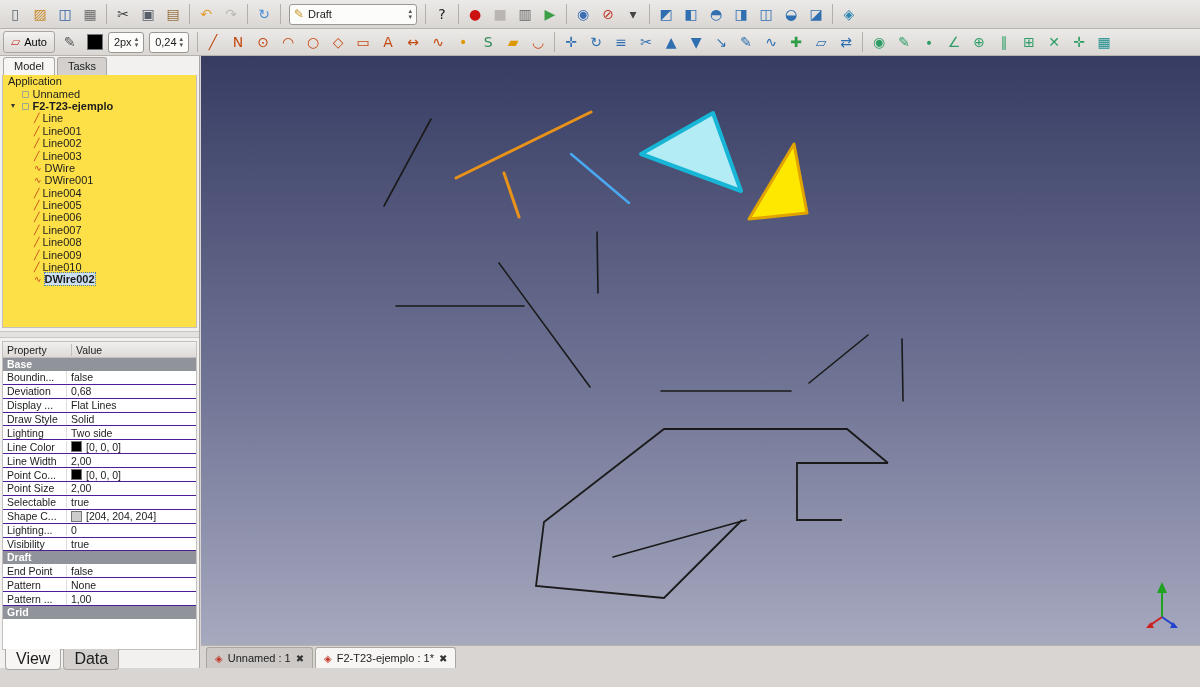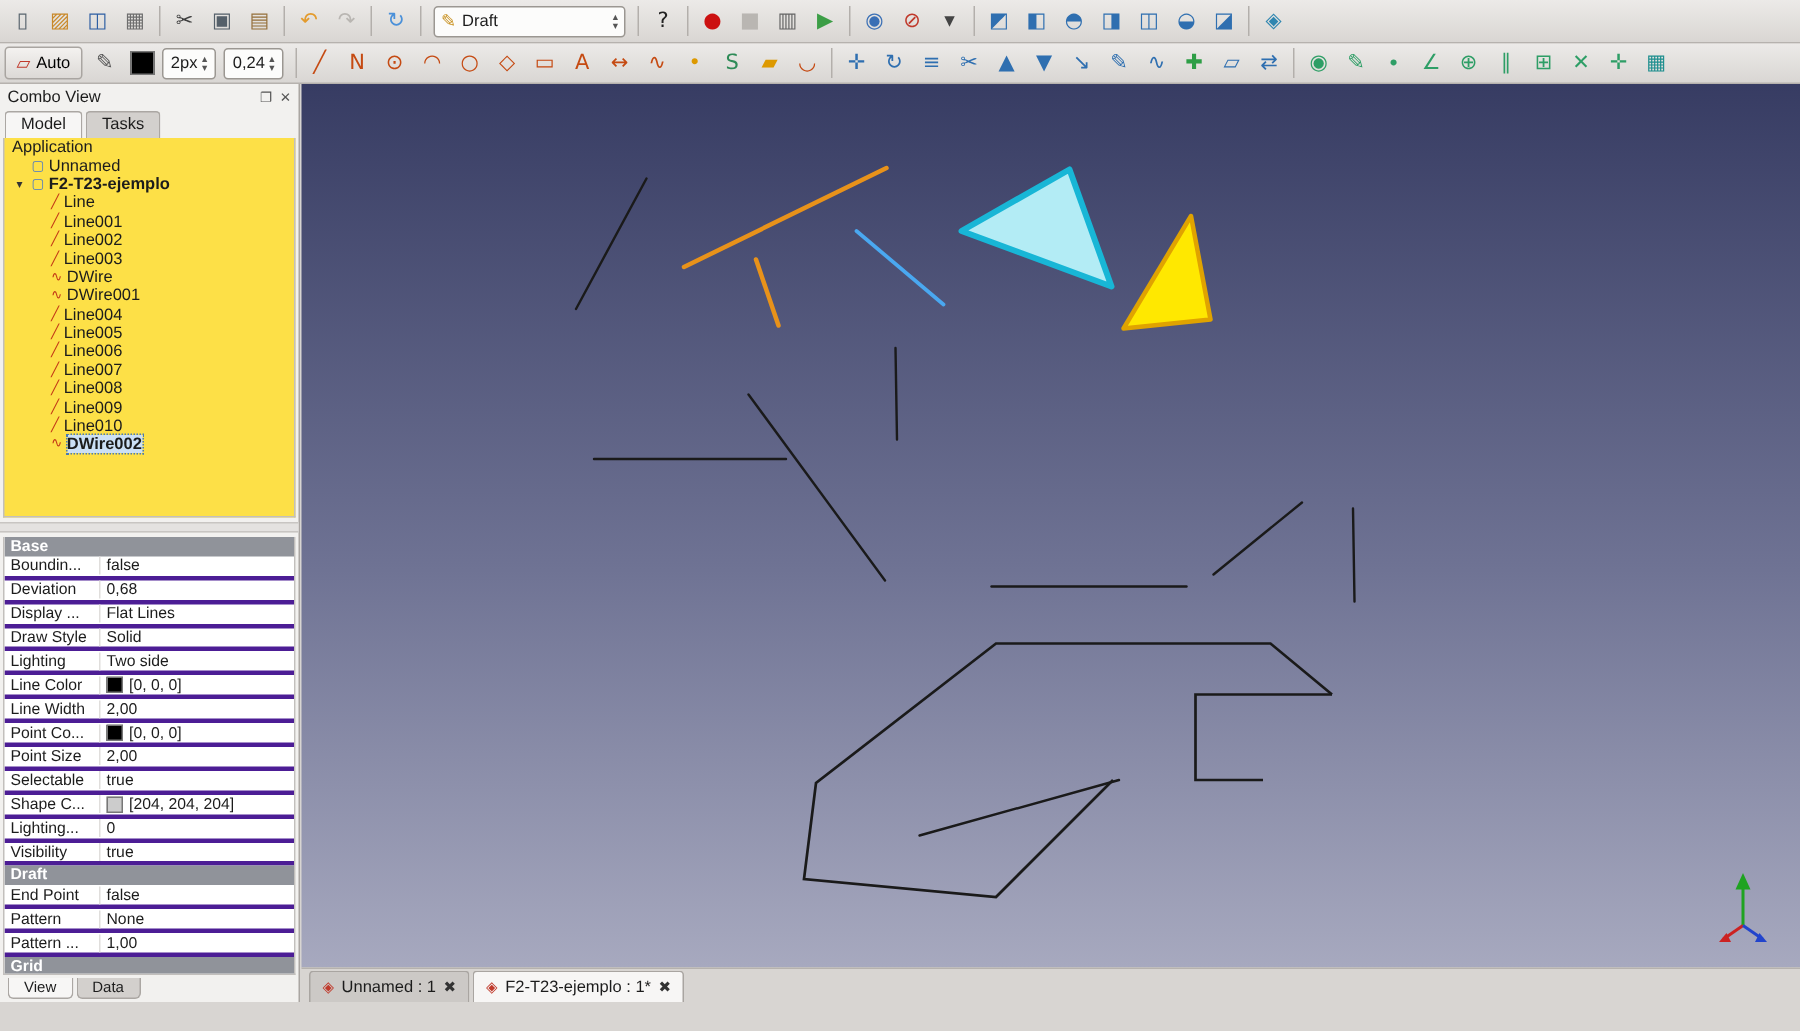--- a/index.html
+++ b/index.html
@@ -31,27 +31,27 @@
   .tree-row{display:flex;align-items:center;height:12.4px;white-space:nowrap}
   .tree-row.bold{font-weight:bold}
   .tree-row.selected .tree-label{background:#cce0f5;outline:1px dotted #4a7ab5;font-weight:bold}
   .tree-icon{font-family:"DejaVu Sans",sans-serif;font-size:9px;margin-right:3px}
   .expander{font-size:8px;color:#333;width:10px;margin-left:-10px;font-family:"DejaVu Sans",sans-serif}
   .splitter{height:5px;background:#e4e2e0;border-top:1px solid #c8c5c2;border-bottom:1px solid #c8c5c2;margin:3px 0}
   .prop-header{display:flex;height:15px;background:linear-gradient(#f1efee,#dddad7);border:1px solid #c2bfbc;margin:0 2px;font-size:10.5px;align-items:center}
   .prop-header .ph1{width:64px;border-right:1px solid #c2bfbc;padding-left:4px}
   .prop-header .ph2{padding-left:4px}
   .prop-body{margin:0 2px;background:#fff;border:1px solid #c2bfbc;border-top:none;flex:1;overflow:hidden;font-size:10.5px}
-  .prop-row{display:flex;height:12.9px;border-bottom:3px solid #4c1d95;align-items:center}
+  .prop-row{display:flex;height:12.9px;border-bottom:1px solid #4c1d95;align-items:center}
   .prop-name{width:64px;border-right:1px solid #e0dedc;padding-left:4px;overflow:hidden;white-space:nowrap;box-sizing:border-box}
   .prop-val{flex:1;padding-left:4px;display:flex;align-items:center;overflow:hidden;white-space:nowrap}
   .prop-group{height:12.9px;background:#90939a;color:#fff;font-weight:bold;padding-left:4px;line-height:12.9px}
   .swatch{width:9px;height:9px;border:1px solid #777;margin-right:4px;display:inline-block}
   .bottom-tabs{display:flex;align-items:center;height:18px;padding-left:5px}
-  .btab{padding:1px 10px;border:1px solid #aba7a3;border-top:none;background:#d3d0cd;border-radius:0 0 4px 4px;font-size:10px;margin-right:2px}
+  .btab{padding:1px 10px;border:1px solid #aba7a3;border-top:none;background:#d3d0cd;border-radius:0 0 4px 4px;font-size:16px;margin-right:2px}
   .btab.active{background:#f7f6f5}
 
   .viewport{position:absolute;left:201px;top:56px;width:999px;height:589px;overflow:hidden}
   .canvas{position:absolute;left:0;top:0}
   .axis{position:absolute;right:18px;bottom:14px}
 
   .doc-tabbar{position:absolute;left:201px;top:645px;width:999px;height:23px;background:#d8d5d2;display:flex;align-items:flex-end;padding-left:5px;gap:2px;border-top:1px solid #b6b2ae;box-sizing:border-box}
   .doc-tab{display:flex;align-items:center;gap:5px;height:20px;padding:0 8px;background:#ccc9c6;border:1px solid #a9a5a1;border-bottom:none;border-radius:3px 3px 0 0}
   .doc-tab.active{background:#f7f6f5}
   .doc-ic{font-family:"DejaVu Sans",sans-serif;font-size:10px}
@@ -174,24 +174,20 @@
         <button class="tb-btn" style="color: rgb(46, 158, 102);">⊕</button>
         <button class="tb-btn" style="color: rgb(46, 158, 102);">∥</button>
         <button class="tb-btn" style="color: rgb(46, 158, 102);">⊞</button>
         <button class="tb-btn" style="color: rgb(46, 158, 102);">✕</button>
         <button class="tb-btn" style="color: rgb(46, 158, 102);">✛</button>
         <button class="tb-btn" style="color: rgb(31, 143, 143);">▦</button>
       </span>
   </div>
 
   <div class="sidebar">
-    <div class="panel-titlebar">
-      <span>Combo View</span>
-      <span><span class="panel-btn">❐</span><span class="panel-btn">✕</span></span>
-    </div>
     <div class="panel-tabs">
         <span class="ptab active">Model</span>
         <span class="ptab">Tasks</span>
       </div>
     <div class="tree">
         <div class="tree-row" style="padding-left: 5px;">
           <span class="tree-label">Application</span>
         </div>
         <div class="tree-row" style="padding-left: 18px;">
           <span class="tree-icon" style="color: rgb(74, 120, 200);">▢</span>
@@ -253,20 +249,24 @@
         <div class="tree-row" style="padding-left: 31px;">
           <span class="tree-icon" style="color: rgb(196, 59, 23);">╱</span>
           <span class="tree-label">Line010</span>
         </div>
         <div class="tree-row selected" style="padding-left: 31px;">
           <span class="tree-icon" style="color: rgb(196, 59, 23);">∿</span>
           <span class="tree-label">DWire002</span>
         </div>
       </div>
     <div class="splitter"></div>
+    <div class="prop-header">
+      <span class="ph1">Property</span>
+      <span class="ph2">Value</span>
+    </div>
     <div class="prop-body">
         <div class="prop-group">Base</div>
         <div class="prop-row">
           <span class="prop-name">Boundin...</span>
           <span class="prop-val">
             <span>false</span>
           </span>
         </div>
         <div class="prop-row">
           <span class="prop-name">Deviation</span>

